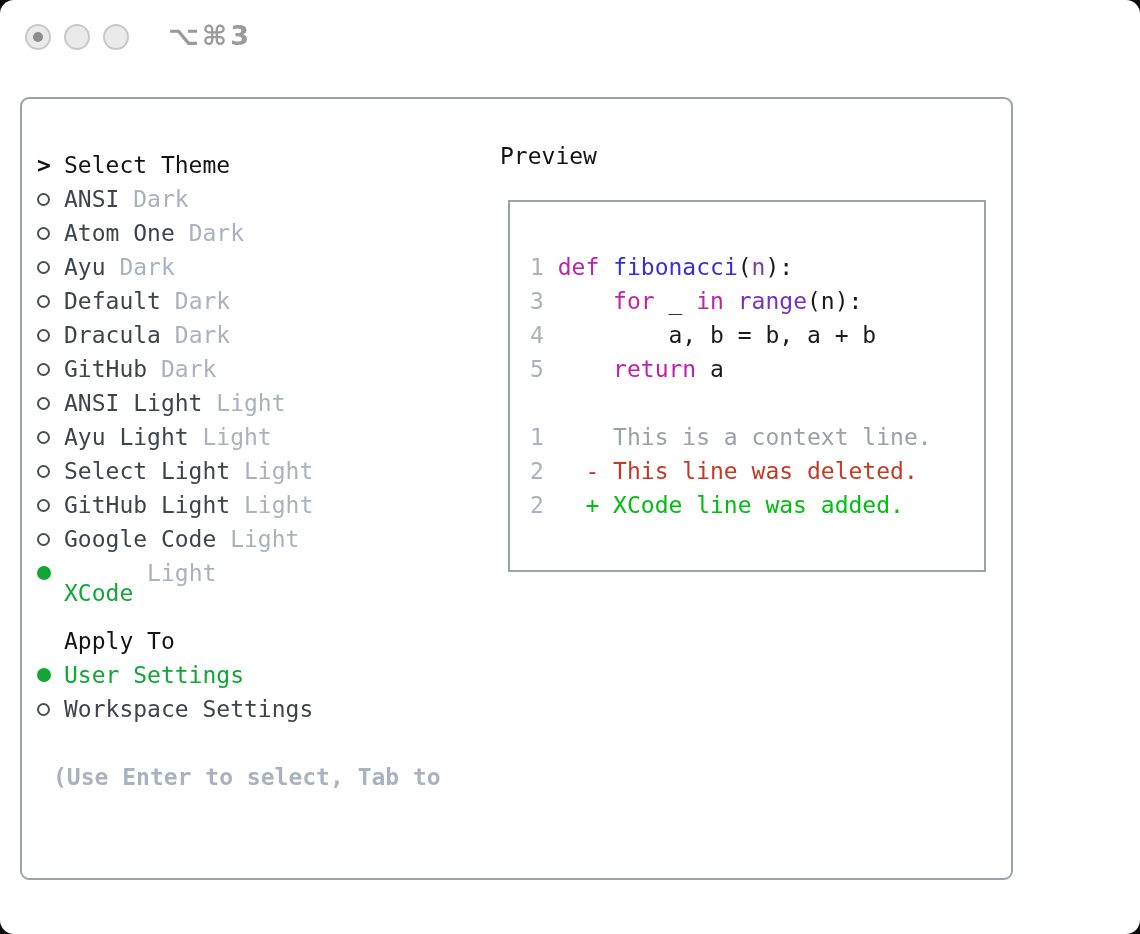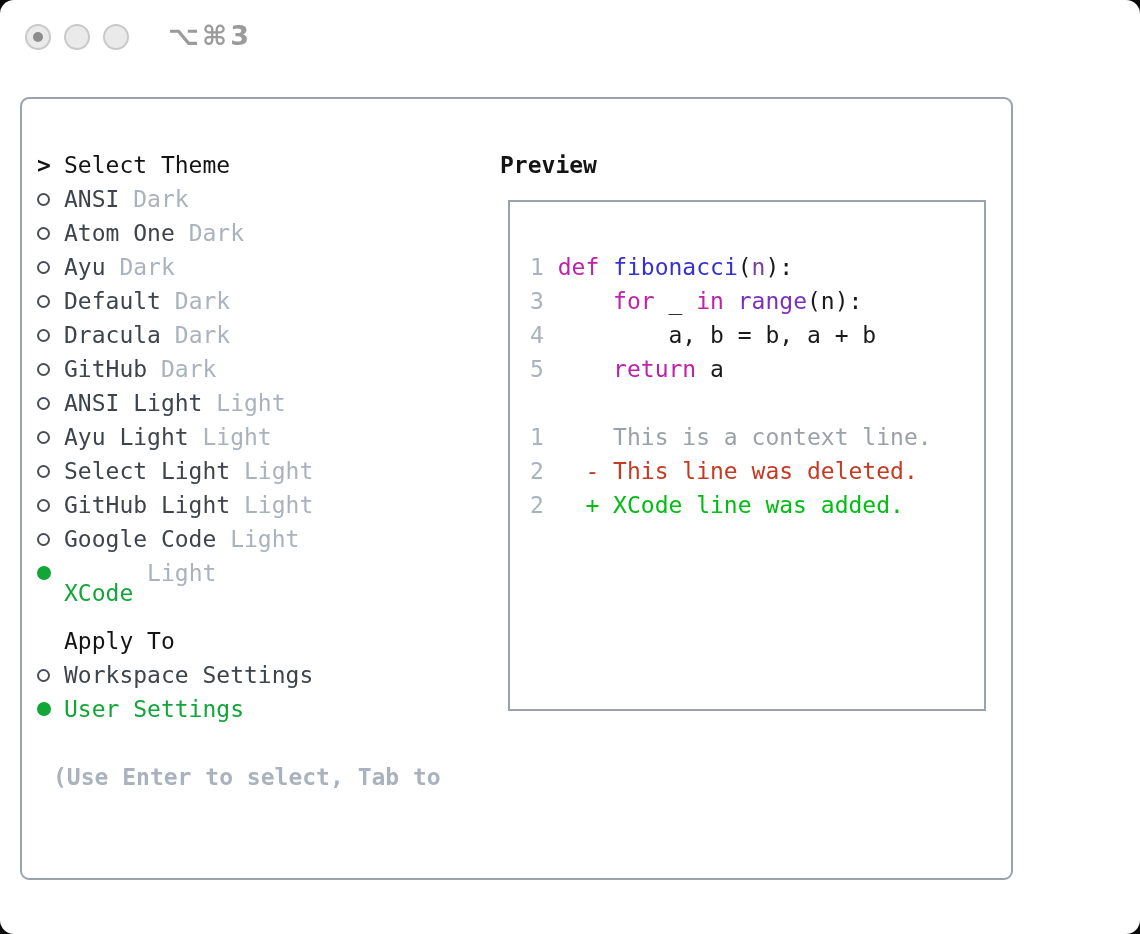--- a/index.html
+++ b/index.html
@@ -46,25 +46,25 @@
   .theme-name.selected{color:var(--accent-green);margin-top:40px;}
   .theme-variant{color:var(--muted);}
   .apply-header{margin-top:34px;}
   .apply-text{color:var(--heading);}
   .option-label{color:var(--text-dark);}
   .option-label.selected{color:var(--accent-green);}
   .help-row{color:var(--muted);margin:16px;font-weight:bold;}
   .help{margin-top:34px;}
   
   .preview-title{
-    position:absolute;left:478px;top:49px;height:34px;line-height:34px;
-    font-weight:bold;color:var(--heading);
+    position:absolute;left:478px;top:40px;height:34px;line-height:34px;
+    font-weight:normal;color:var(--heading);
   }
   .preview-box{
-    position:absolute;left:486px;top:101px;width:478px;height:511px;
+    position:absolute;left:486px;top:101px;width:478px;height:372px;
     box-sizing:border-box;border:2px solid var(--border);
     padding:48px 0 0 20px;overflow:hidden;
   }
   .code-line{height:34px;line-height:34px;white-space:pre;}
   .lineno{color:var(--muted);}
   .tok-plain{color:var(--plain-code);}
   .tok-keyword{color:var(--keyword);}
   .tok-function{color:var(--function-name);}
   .tok-parameter{color:var(--parameter);}
   .tok-builtin{color:var(--builtin);}
@@ -109,22 +109,22 @@
           <div class="row"><span class="marker"><i class="outline"></i></span><span class="theme-name">Google Code</span><span class="theme-variant"> Light</span></div>
           <div class="row"><span class="marker"><i class="filled"></i></span><span class="theme-name selected">XCode</span><span class="theme-variant"> Light</span></div>
         </div>
 
       <div class="row apply-header">
         <span class="marker"></span>
         <span class="apply-text">Apply To</span>
       </div>
 
       <div>
+          <div class="row"><span class="marker"><i class="filled"></i></span><span class="option-label selected">User Settings</span></div>
           <div class="row"><span class="marker"><i class="outline"></i></span><span class="option-label">Workspace Settings</span></div>
-          <div class="row"><span class="marker"><i class="filled"></i></span><span class="option-label selected">User Settings</span></div>
         </div>
 
       <div class="help">
         <div class="row help-row">(Use Enter to select, Tab to</div>
       </div>
     </div>
 
     <div class="preview-title">Preview</div>
 
     <div class="preview-box">

